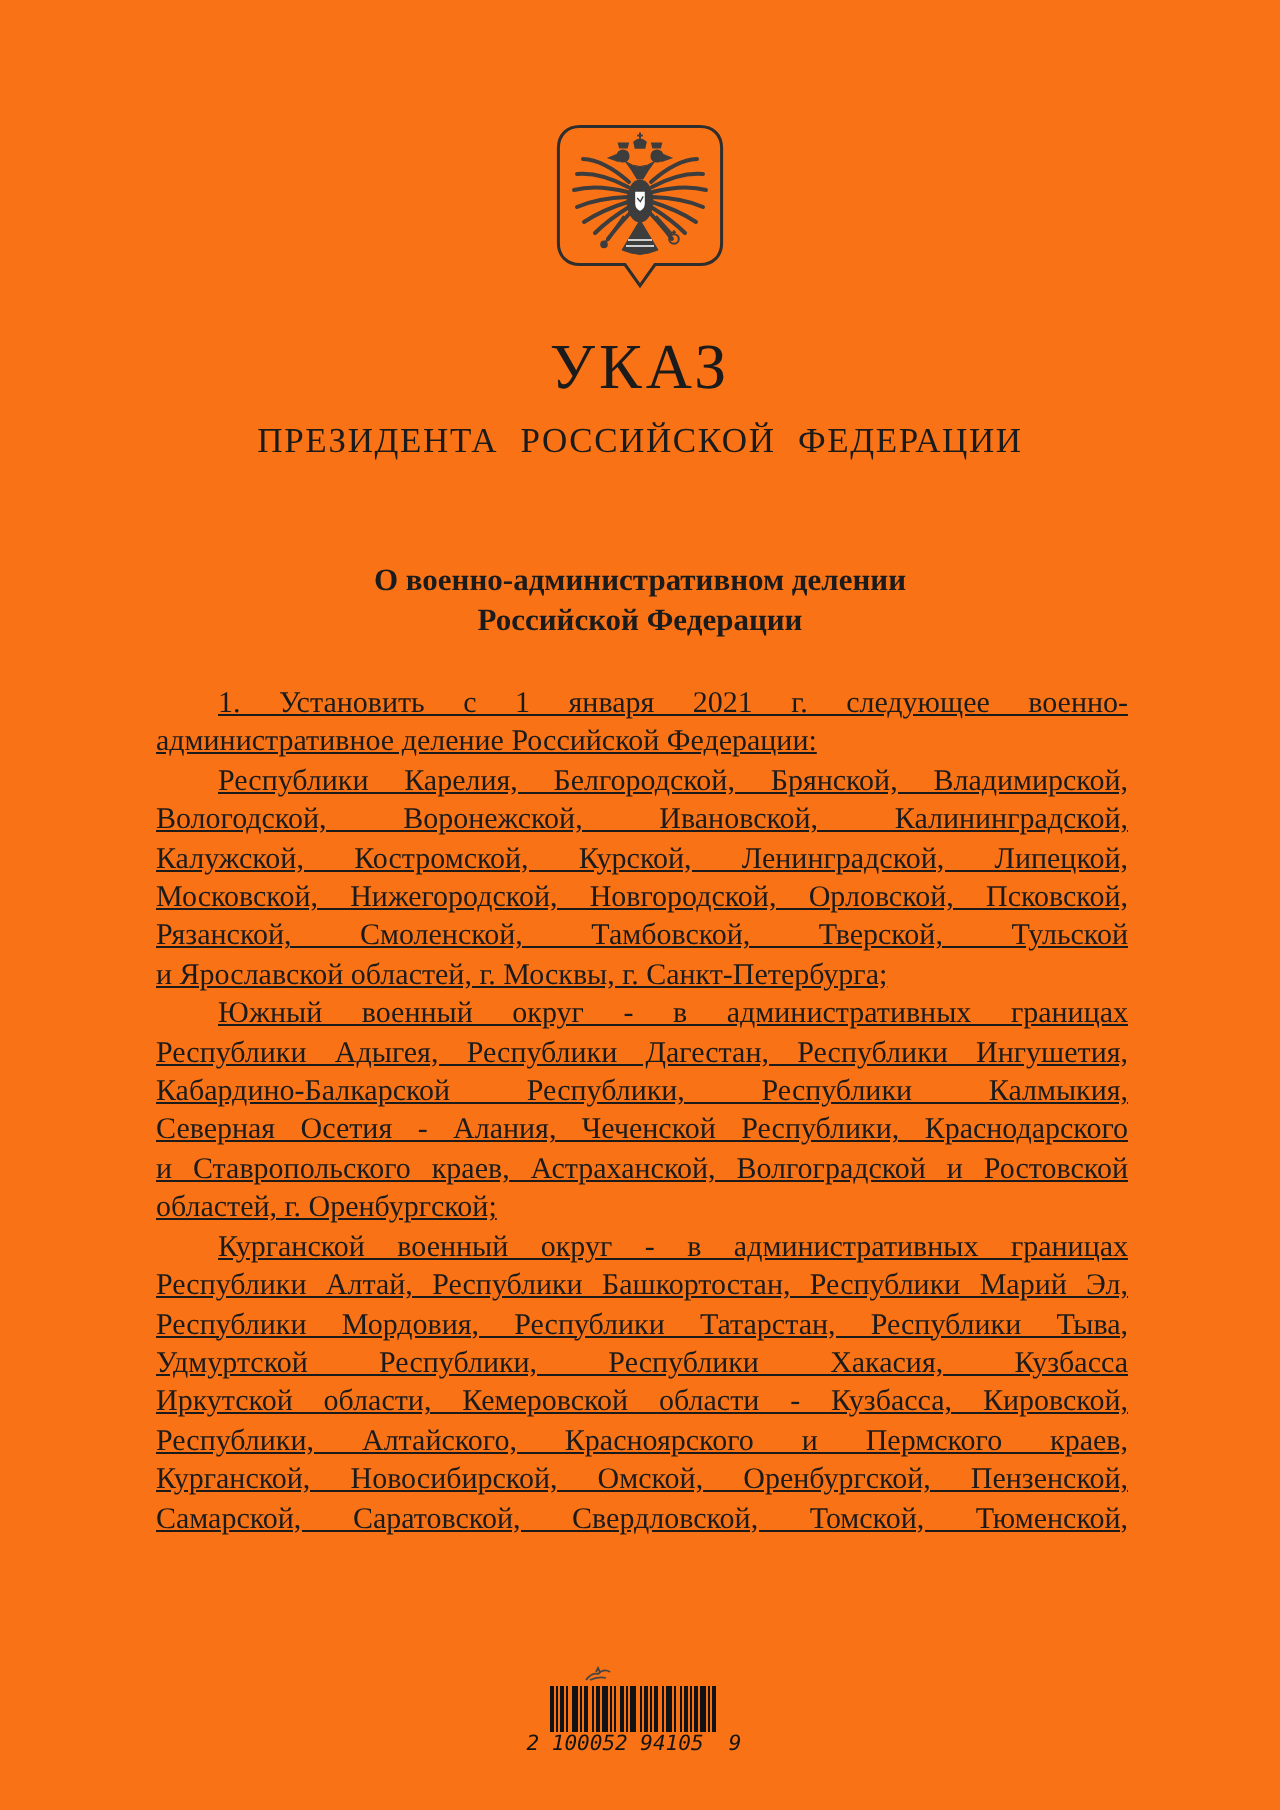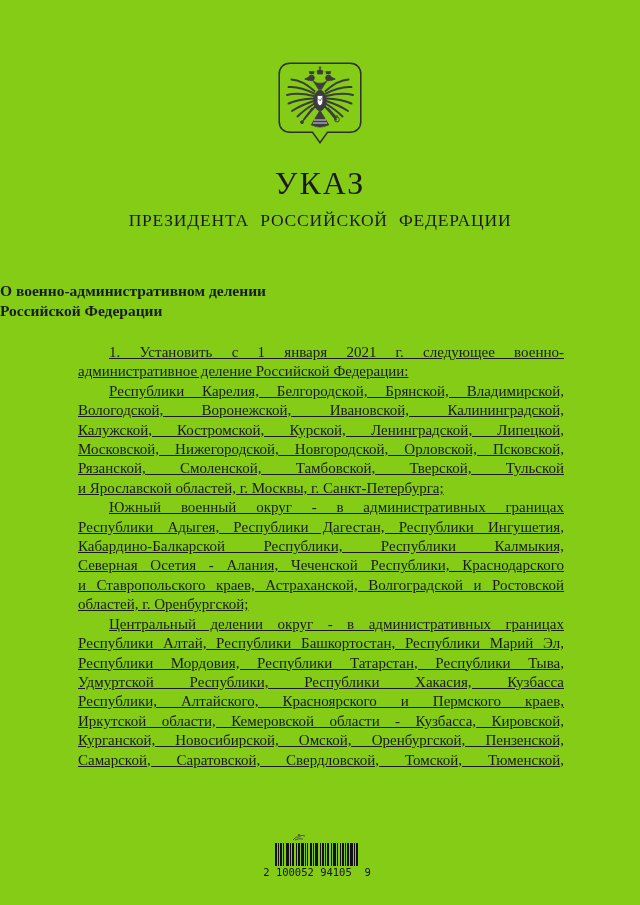--- a/index.html
+++ b/index.html
@@ -1,20 +1,20 @@
 <!DOCTYPE html>
 <html lang="ru"><head>
 <meta charset="utf-8">
 <style>
   html, body { margin: 0; padding: 0; background: #ffffff; }
   .page {
     position: relative;
     width: 640px;
     height: 905px;
-    background: #84cc16;
+    background: #f97316;
     font-family: "Liberation Serif", serif;
     color: #1b1b1b;
     overflow: hidden;
   }
   .emblem {
     position: absolute;
     top: 62px;
     left: 0; right: 0;
     display: flex;
     justify-content: center;
@@ -36,20 +36,21 @@
     left: 0; right: 0;
     text-align: center;
     font-size: 17.5px;
     letter-spacing: 0.8px;
     word-spacing: 6px;
   }
   .subject {
     position: absolute;
     top: 281px;
     left: 0; right: 0;
+    text-align: center;
     font-weight: bold;
     font-size: 15.5px;
     line-height: 20px;
   }
   .doc-body {
     position: absolute;
     top: 343px;
     left: 78px;
     width: 486px;
     font-size: 15px;
@@ -68,20 +69,21 @@
   }
   .para > .bline:first-child { text-indent: 31px; }
   .barcode-block {
     position: absolute;
     top: 832px;
     left: 252px;
     width: 130px;
     display: flex;
     flex-direction: column;
     align-items: center;
+    font-style: italic;
   }
   .stamp-mark { margin-right: 36px; margin-bottom: 1px; }
   .bars {
     display: flex;
     height: 23px;
     align-items: stretch;
   }
   .bars span { display: block; height: 100%; flex: none; }
   .bars .bar { background: #121212; }
   .bars .gap { background: transparent; }
@@ -167,26 +169,26 @@
       </div>
       <div class="para">
         <div class="bline">Южный военный округ - в административных границах</div>
         <div class="bline">Республики Адыгея, Республики Дагестан, Республики Ингушетия,</div>
         <div class="bline">Кабардино-Балкарской Республики, Республики Калмыкия,</div>
         <div class="bline">Северная Осетия - Алания, Чеченской Республики, Краснодарского</div>
         <div class="bline">и Ставропольского краев, Астраханской, Волгоградской и Ростовской</div>
         <div class="bline lastline">областей, г. Оренбургской;</div>
       </div>
       <div class="para">
-        <div class="bline">Центральный делении округ - в административных границах</div>
+        <div class="bline">Курганской военный округ - в административных границах</div>
         <div class="bline">Республики Алтай, Республики Башкортостан, Республики Марий Эл,</div>
         <div class="bline">Республики Мордовия, Республики Татарстан, Республики Тыва,</div>
         <div class="bline">Удмуртской Республики, Республики Хакасия, Кузбасса</div>
+        <div class="bline">Иркутской области, Кемеровской области - Кузбасса, Кировской,</div>
         <div class="bline">Республики, Алтайского, Красноярского и Пермского краев,</div>
-        <div class="bline">Иркутской области, Кемеровской области - Кузбасса, Кировской,</div>
         <div class="bline">Курганской, Новосибирской, Омской, Оренбургской, Пензенской,</div>
         <div class="bline">Самарской, Саратовской, Свердловской, Томской, Тюменской,</div>
       </div>
     </div>
 
   <div class="barcode-block">
     <svg class="stamp-mark" width="16" height="10" viewBox="0 0 16 10">
       <path d="M2 8 Q5 4 8 5 Q11 2 14 4 M4 8 Q8 6 12 7 M7 4 L8 2 L9 4" stroke="#454545" stroke-width="0.9" fill="none"></path>
     </svg>
     <div class="bars">

